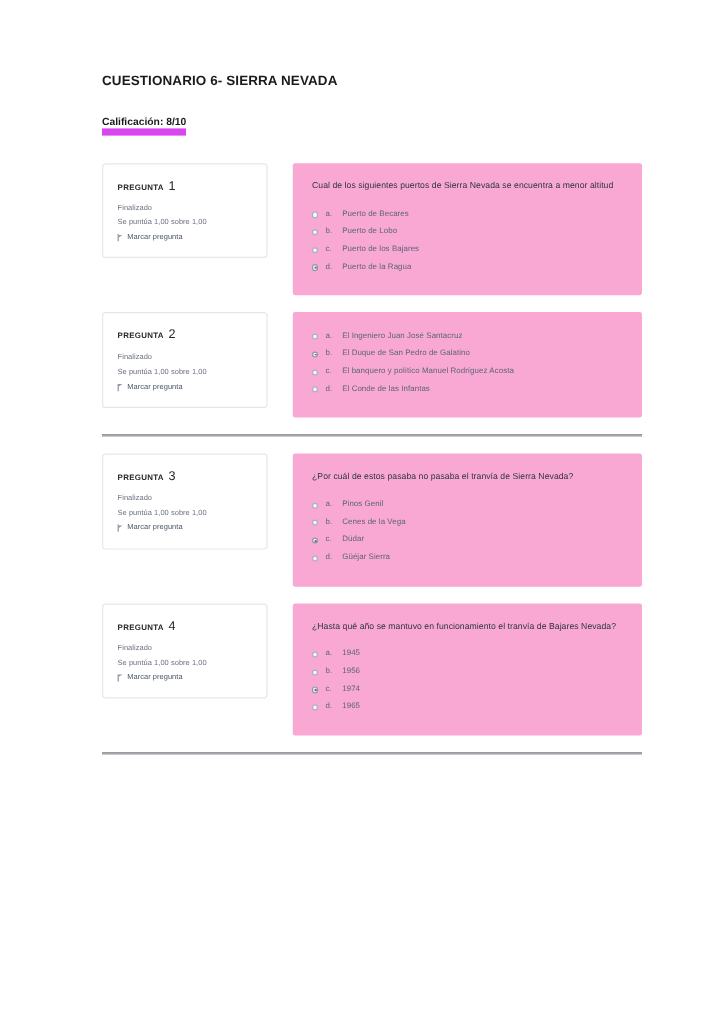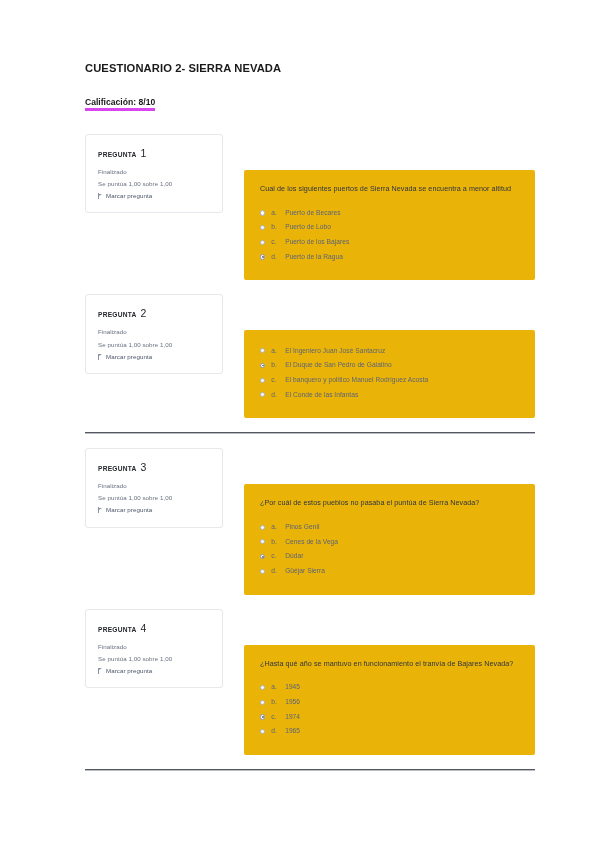--- a/index.html
+++ b/index.html
@@ -28,21 +28,21 @@
     letter-spacing:.1px;
     margin:0 0 17px 0;
     white-space:nowrap;
   }
   .grade-line{
     font-size:8.6px;
     font-weight:bold;
     color:#1a1a1a;
     margin:0 0 12px 0;
     display:inline-block;
-    border-bottom:3px solid #d946ef;
+    border-bottom:6px solid #d946ef;
     padding-bottom:1px;
   }
   .grade-wrap{margin-bottom:11px;}
 
   .qgroup{
     display:flex;
     align-items:flex-start;
     margin-bottom:14px;
   }
   .info-card{
@@ -102,26 +102,25 @@
     width:0;height:0;
     border-top:2px solid #8a93a4;
     border-bottom:2px solid transparent;
     border-right:3px solid transparent;
   }
 
   .spacer{width:21px;flex:0 0 auto;}
 
   .q-panel{
     flex:1 1 auto;
-    background:#eab308;
+    background:#f9a8d4;
     border-radius:2px;
     padding:13px 16px 16px 16px;
     box-sizing:border-box;
     min-height:76px;
-    margin-top:36px;
   }
   .q-text{
     font-size:7.2px;
     color:#2f3542;
     line-height:1.75;
     margin-bottom:10px;
     letter-spacing:.05px;
   }
   .opts{display:block;}
   .opt{
@@ -171,21 +170,21 @@
     width:450px;
   }
   .divider.bottom{margin:10px 0 0 0;}
 </style>
 </head>
 <body>
 
 <div class="page">
   <div class="content">
 
-    <div class="doc-title">CUESTIONARIO 2- SIERRA NEVADA</div>
+    <div class="doc-title">CUESTIONARIO 6- SIERRA NEVADA</div>
 
     <div class="grade-wrap">
       <div class="grade-line">Calificación: 8/10</div>
     </div>
 
     <div id="questions-root">
         <div class="qgroup">
           <div class="info-card">
             <div class="q-label">
               <span>PREGUNTA</span>
@@ -279,21 +278,21 @@
               <div>Finalizado</div>
               <div>Se puntúa 1,00 sobre 1,00</div>
               <div class="flagrow">
                 <span class="flag-icon"></span>
                 <span>Marcar pregunta</span>
               </div>
             </div>
           </div>
           <div class="spacer"></div>
           <div class="q-panel">
-            <div class="q-text">¿Por cuál de estos pueblos no pasaba el puntúa de Sierra Nevada?</div>
+            <div class="q-text">¿Por cuál de estos pasaba no pasaba el tranvía de Sierra Nevada?</div>
             <div class="opts">
               <div class="opt">
                 <span class="radio"></span>
                 <span class="opt-letter">a.</span>
                 <span class="opt-text">Pinos Genil</span>
               </div>
               <div class="opt">
                 <span class="radio"></span>
                 <span class="opt-letter">b.</span>
                 <span class="opt-text">Cenes de la Vega</span>

